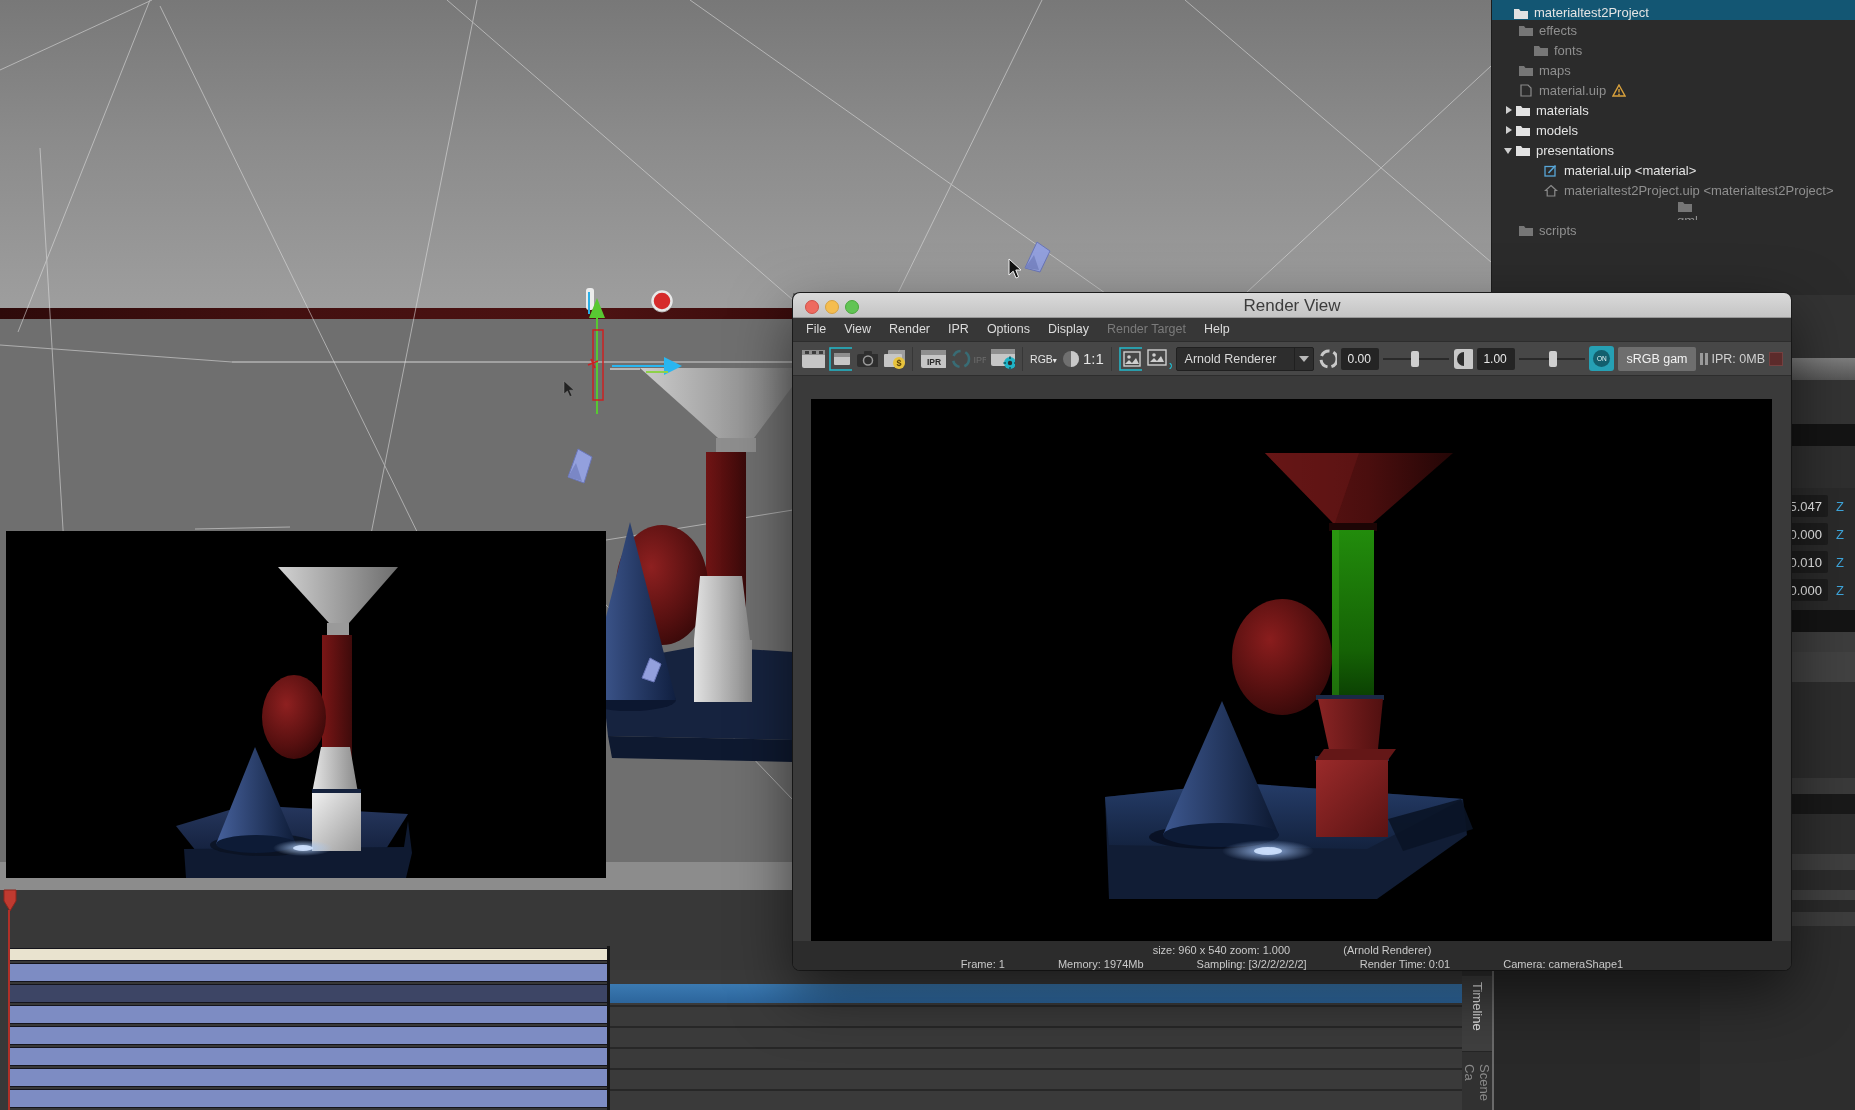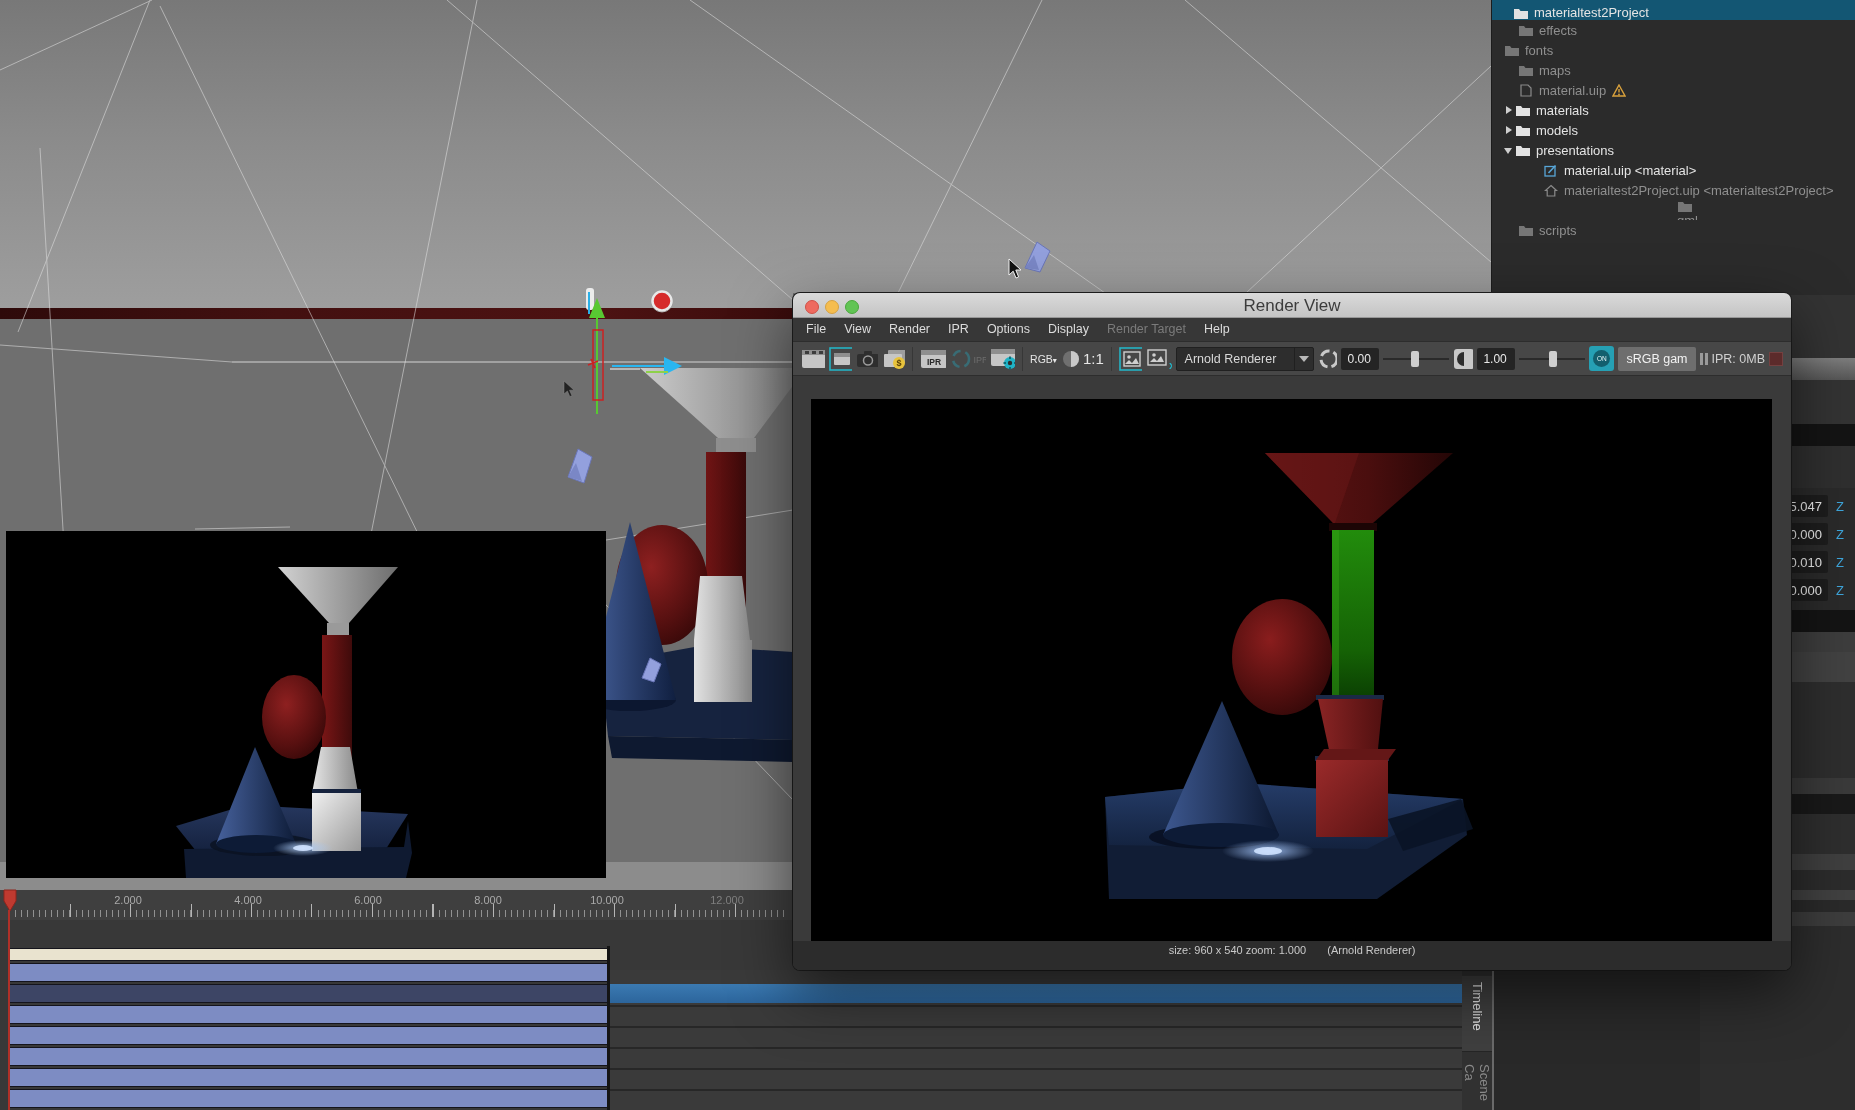--- a/index.html
+++ b/index.html
@@ -71,21 +71,21 @@
   #on-btn{width:25px;height:25px;background:#26a0b4;border-radius:3px;display:flex;align-items:center;justify-content:center;flex:none;}
   #on-btn .inner{width:17px;height:17px;border-radius:50%;background:#135f6d;color:#e8f6f8;font-size:6.5px;display:flex;align-items:center;justify-content:center;}
   #srgb-btn{height:24px;background:#6e6e6e;border-radius:2px;color:#f2f2f2;font-size:12.5px;display:flex;align-items:center;padding:0 8px;flex:none;}
   .pause{display:flex;gap:2px;flex:none;}
   .pause i{display:block;width:3px;height:12px;background:#9a9a9a;}
   #red-sq{width:12px;height:12px;background:#5c2b2b;border:1px solid #744040;flex:none;}
   #rv-imagearea{left:0;top:83px;width:998px;height:565px;background:#3a3a3a;}
   #rv-black{left:18px;top:23px;width:961px;height:542px;background:#000;}
   #rv-status{left:0;top:648px;width:998px;height:29px;background:#2c2c2c;color:#c9c9c9;font-size:11px;}
   .stat-line{position:absolute;width:998px;text-align:center;}
-  .stat-seg{display:inline-block;margin:0 9px;text-align:right;}
+  .stat-seg{display:inline-block;margin:0 25px;text-align:right;}
   
   svg{display:block;}
 </style>
 </head>
 <body>
 
 <div id="root">
 
   <div class="abs" id="vp-sky"></div>
   <div class="abs" id="vp-floor"></div>
@@ -235,30 +235,20 @@
       <ellipse cx="288" cy="186" rx="32" ry="42" fill="url(#gRedSphere)"></ellipse>
       <polygon points="315,216 344,216 352,262 306,262" fill="url(#gGrayTrap)"></polygon>
       <rect x="306" y="258" width="49" height="4" fill="#15223d"></rect>
       <rect x="306" y="262" width="49" height="58" fill="url(#gGrayCube)"></rect>
       <ellipse cx="297" cy="317" rx="30" ry="8" fill="url(#gGlow)"></ellipse>
       <ellipse cx="297" cy="317" rx="10" ry="3" fill="#cfe2ff" opacity="0.9"></ellipse>
     </svg>
   </div>
 
   <div class="abs" id="timeline">
-    <div class="abs" id="ruler">
-      <span class="ruler-label" style="left:128px;">2.000</span>
-      <span class="ruler-label" style="left:248px;">4.000</span>
-      <span class="ruler-label" style="left:368px;">6.000</span>
-      <span class="ruler-label" style="left:488px;">8.000</span>
-      <span class="ruler-label" style="left:607px;">10.000</span>
-      <span class="ruler-label" style="left:727px;color:#7f7f7f;">12.000</span>
-      <div class="tick-minor"></div>
-      <div class="tick-major"></div>
-    </div>
 
     <div class="abs" id="rows-right"></div>
     <div class="abs" id="selected-row-right"></div>
     <div class="abs" id="track-col-border"></div>
     <div class="abs" id="track-col-border2"></div>
 
     <div class="trackbar" style="top:58px;height:13px;background:#e9e3cf;"></div>
     <div class="trackbar peri" style="top:73px;height:19px;"></div>
     <div class="trackbar" style="top:94px;height:19px;background:#3d4565;"></div>
     <div class="trackbar peri" style="top:115px;height:19px;"></div>
@@ -289,21 +279,21 @@
       <span>materialtest2Project</span>
     </div>
     <div class="tree-row dim" style="padding-left:27px;">
       <span class="tree-icon">
         <svg width="14" height="12">
             <path d="M0,2 h5 l1.5,2 H14 v9 H0 Z" fill="#767676"></path>
           </svg>
         </span>
       <span>effects</span>
     </div>
-    <div class="tree-row dim" style="padding-left:13px;">
+    <div class="tree-row dim" style="padding-left:42px;">
       <span class="tree-icon">
         <svg width="14" height="12">
             <path d="M0,2 h5 l1.5,2 H14 v9 H0 Z" fill="#767676"></path>
           </svg>
         </span>
       <span>fonts</span>
     </div>
     <div class="tree-row dim" style="padding-left:27px;">
       <span class="tree-icon">
         <svg width="14" height="12">
@@ -602,20 +592,27 @@
           <ellipse cx="457" cy="452" rx="14" ry="4" fill="#cfe2ff" opacity="0.9"></ellipse>
         </svg>
       </div>
     </div>
 
     <div class="abs" id="rv-status">
       <div class="stat-line" style="top:3px;">
         <span class="stat-seg">size: 960 x 540 zoom: 1.000</span>
         <span class="stat-seg">(Arnold Renderer)</span>
       </div>
+      <div class="stat-line" style="top:17px;">
+        <span class="stat-seg">Frame: 1</span>
+        <span class="stat-seg">Memory: 1974Mb</span>
+        <span class="stat-seg">Sampling: [3/2/2/2/2/2]</span>
+        <span class="stat-seg">Render Time: 0:01</span>
+        <span class="stat-seg">Camera: cameraShape1</span>
+      </div>
     </div>
   </div>
 
   <svg class="abs" style="left:1008px;top:258px;" width="16" height="22">
     <path d="M1,1 L1,17 5.2,13.2 8,20 10.6,18.9 7.8,12 13,12 Z" fill="#111" stroke="#f2f2f2" stroke-width="1"></path>
   </svg>
 
 </div>
 
 </body></html>

